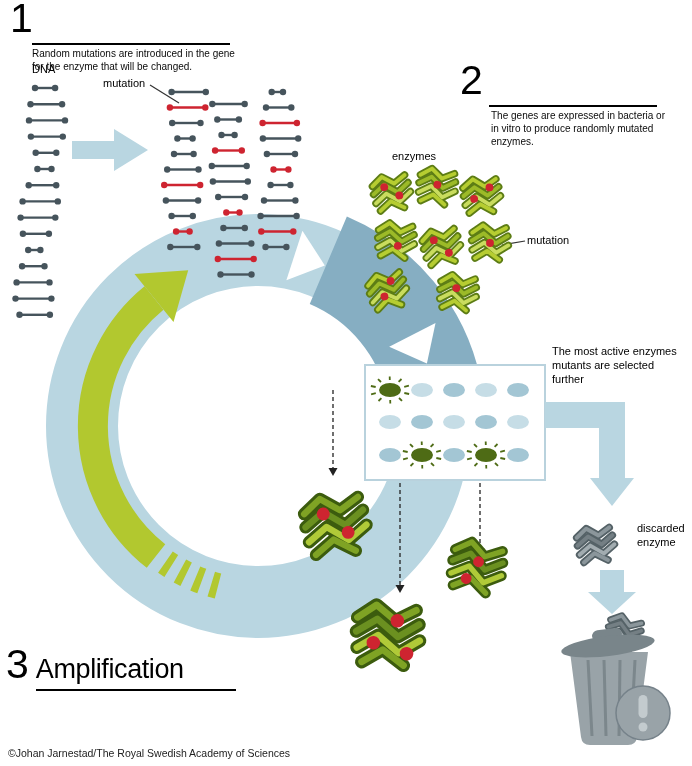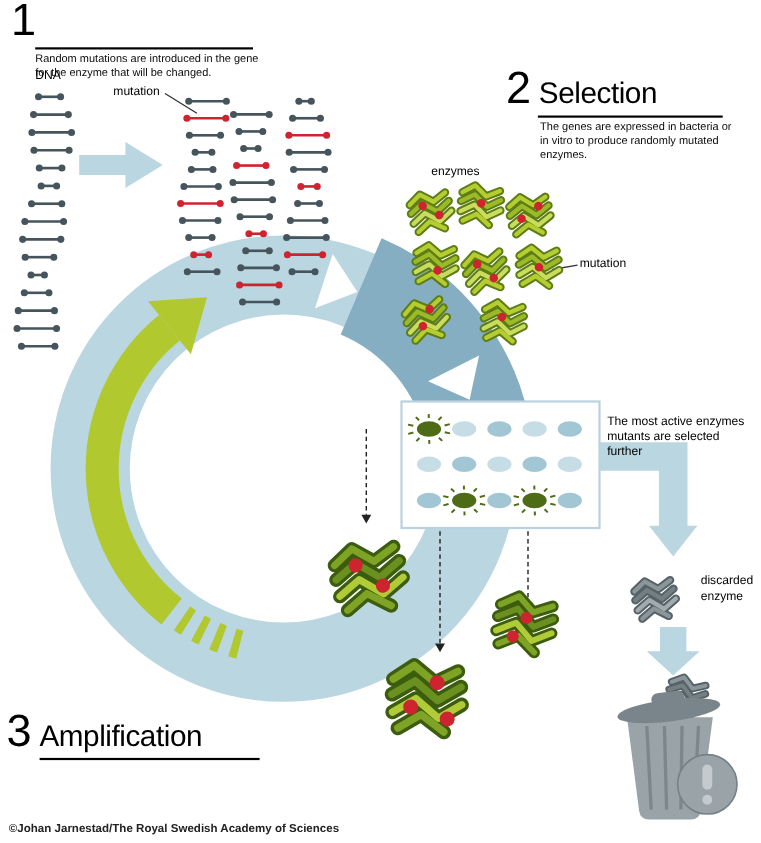--- a/index.html
+++ b/index.html
@@ -9,21 +9,21 @@
   }
   #art{position:absolute;left:0;top:0;}
   .heading{position:absolute;display:flex;align-items:baseline;gap:7px;}
   .num{font-size:41px;line-height:1;color:#000;}
   .title{font-size:27px;line-height:1;color:#000;letter-spacing:-0.4px;}
   .rule{position:absolute;height:1.5px;background:#000;}
   .desc{position:absolute;font-size:10px;line-height:1.28;color:#0a0a0a;white-space:pre-line;}
   .small{position:absolute;font-size:11px;line-height:1.25;color:#000;}
   .pre{white-space:pre-line;}
   .it{}
-  .footer{position:absolute;font-size:10.5px;color:#222;font-weight:bold;}
+  .footer{position:absolute;font-size:10.5px;color:#222;}
 </style>
 </head>
 <body>
 
 <div id="canvas">
 
   <svg id="art" width="692" height="766" viewBox="0 0 692 766">
 
     <g>
       <circle cx="258" cy="426" r="176" style="fill:none;stroke:var(--cycle-light-blue);stroke-width:72"></circle>
@@ -442,37 +442,36 @@
 
   <div class="heading" style="left:10px;top:-2px">
     <span class="num">1</span>
   </div>
   <div class="rule" style="left:32px;top:43px;width:198px"></div>
   <div class="desc" style="left:32px;top:48px;width:250px">Random mutations are introduced in the gene
 for the enzyme that will be changed.</div>
 
   <div class="heading" style="left:460px;top:60px">
     <span class="num">2</span>
-    <span class="title">Selection</span>
   </div>
   <div class="rule" style="left:489px;top:105px;width:168px"></div>
   <div class="desc" style="left:491px;top:110px;width:178px;white-space:normal">
     <span>The genes are expressed in bacteria or </span><span class="it">in vitro</span><span> to produce randomly mutated enzymes.</span>
   </div>
 
   <div class="heading" style="left:6px;top:644px">
     <span class="num">3</span>
     <span class="title">Amplification</span>
   </div>
   <div class="rule" style="left:36px;top:689px;width:200px"></div>
 
   <div class="small" style="left:32px;top:63px">DNA</div>
   <div class="small" style="left:103px;top:77px">mutation</div>
   <div class="small" style="left:392px;top:150px">enzymes</div>
   <div class="small" style="left:527px;top:234px">mutation</div>
-  <div class="small pre" style="left:552px;top:377px;width:132px">The most active enzymes
+  <div class="small pre" style="left:552px;top:345px;width:132px">The most active enzymes
 mutants are selected
 further</div>
   <div class="small pre" style="left:637px;top:522px;width:55px">discarded
 enzyme</div>
 
   <div class="footer" style="left:8px;top:747px">©Johan Jarnestad/The Royal Swedish Academy of Sciences</div>
 </div>
 
 </body></html>

